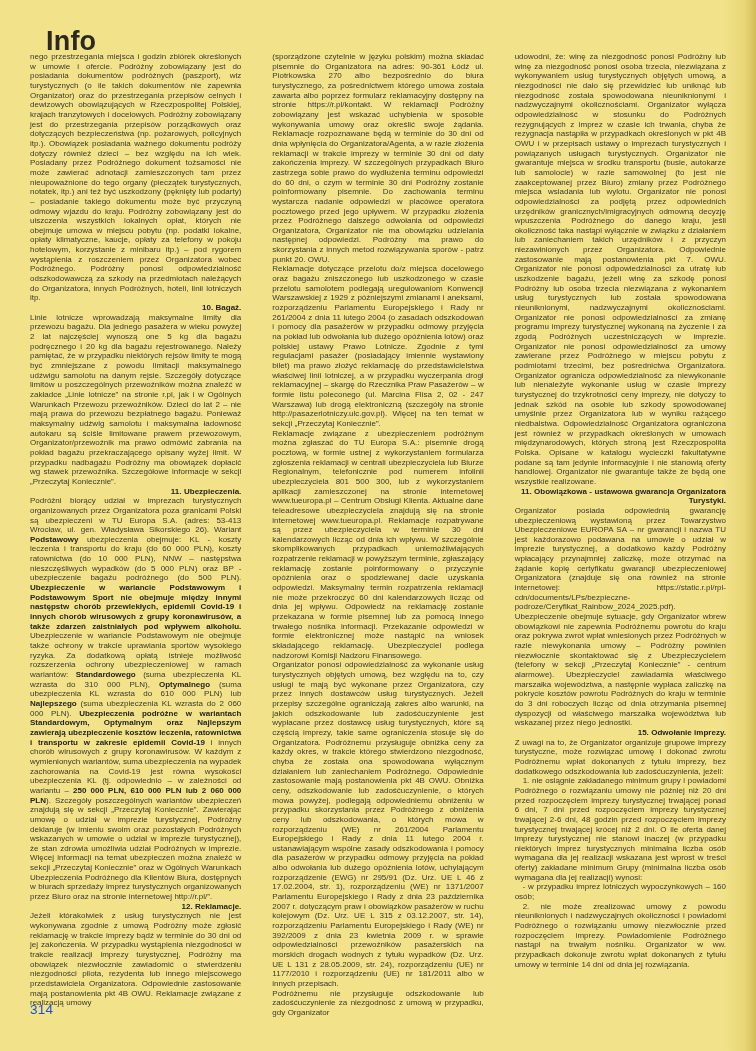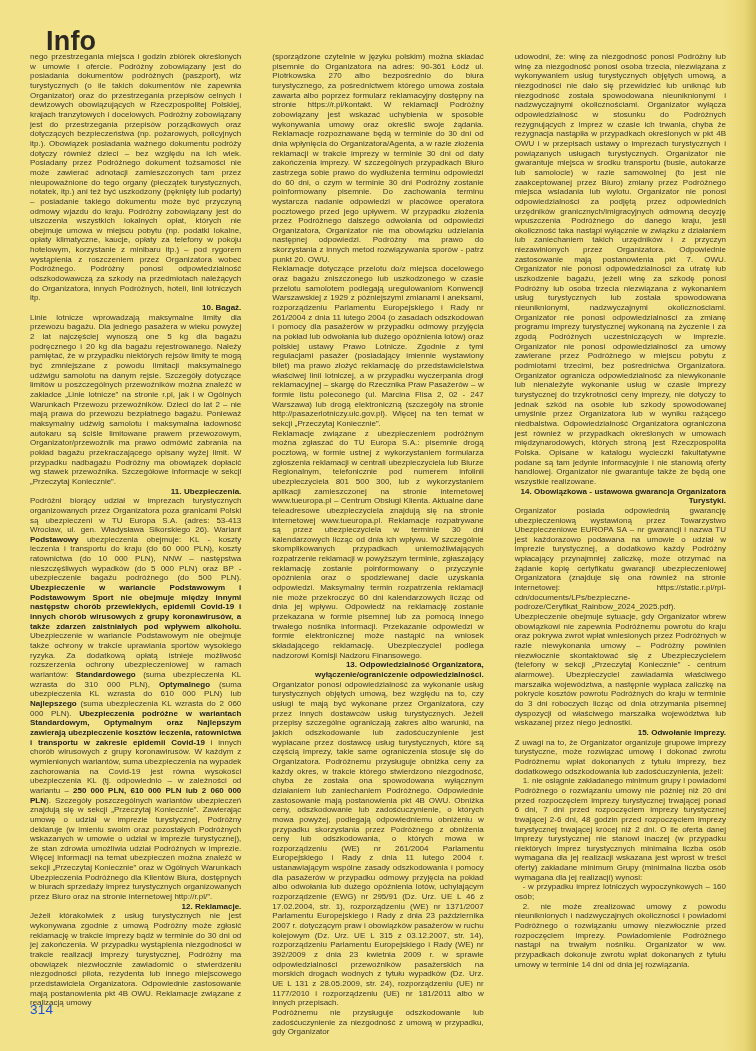--- a/index.html
+++ b/index.html
@@ -48,27 +48,26 @@
       <p class="body"><span>Linie lotnicze wprowadzają maksymalne limity dla przewozu bagażu. Dla jednego pasażera w wieku powyżej 2 lat najczęściej wynoszą one 5 kg dla bagażu podręcznego i 20 kg dla bagażu rejestrowanego. Należy pamiętać, że w przypadku niektórych rejsów limity te mogą być zmniejszane z powodu limitacji maksymalnego udźwigu samolotu na danym rejsie. Szczegóły dotyczące limitów u poszczególnych przewoźników można znaleźć w zakładce „Linie lotnicze” na stronie r.pl, jak i w Ogólnych Warunkach Przewozu przewoźników. Dzieci do lat 2 – nie mają prawa do przewozu bezpłatnego bagażu. Ponieważ maksymalny udźwig samolotu i maksymalna ładowność autokaru są ściśle limitowane prawem przewozowym, Organizator/przewoźnik ma prawo odmówić zabrania na pokład bagażu przekraczającego opisany wyżej limit. W przypadku nadbagażu Podróżny ma obowiązek dopłacić wg stawek przewoźnika. Szczegółowe informacje w sekcji „Przeczytaj Koniecznie”.</span></p>
       <p class="h"><span class="b">11. Ubezpieczenia.</span></p>
       <p class="body"><span>Podróżni biorący udział w imprezach turystycznych organizowanych przez Organizatora poza granicami Polski są ubezpieczeni w TU Europa S.A. (adres: 53-413 Wrocław, ul. gen. Władysława Sikorskiego 26). Wariant </span><span class="b">Podstawowy</span><span> ubezpieczenia obejmuje: KL - koszty leczenia i transportu do kraju (do 60 000 PLN), koszty ratownictwa (do 10 000 PLN), NNW – następstwa nieszczęśliwych wypadków (do 5 000 PLN) oraz BP - ubezpieczenie bagażu podróżnego (do 500 PLN). </span><span class="b">Ubezpieczenie w wariancie Podstawowym i Podstawowym Sport nie obejmuje między innymi następstw chorób przewlekłych, epidemii Covid-19 i innych chorób wirusowych z grupy koronawirusów, a także zdarzeń zaistniałych pod wpływem alkoholu.</span><span> Ubezpieczenie w wariancie Podstawowym nie obejmuje także ochrony w trakcie uprawiania sportów wysokiego ryzyka. Za dodatkową opłatą istnieje możliwość rozszerzenia ochrony ubezpieczeniowej w ramach wariantów: </span><span class="b">Standardowego</span><span> (suma ubezpieczenia KL wzrasta do 310 000 PLN), </span><span class="b">Optymalnego</span><span> (suma ubezpieczenia KL wzrasta do 610 000 PLN) lub </span><span class="b">Najlepszego</span><span> (suma ubezpieczenia KL wzrasta do 2 060 000 PLN). </span><span class="b">Ubezpieczenia podróżne w wariantach Standardowym, Optymalnym oraz Najlepszym zawierają ubezpieczenie kosztów leczenia, ratownictwa i transportu w zakresie epidemii Covid-19</span><span> i innych chorób wirusowych z grupy koronawirusów. W każdym z wymienionych wariantów, suma ubezpieczenia na wypadek zachorowania na Covid-19 jest równa wysokości ubezpieczenia KL (tj. odpowiednio – w zależności od wariantu – </span><span class="b">250 000 PLN, 610 000 PLN lub 2 060 000 PLN</span><span>). Szczegóły poszczególnych wariantów ubezpieczeń znajdują się w sekcji „Przeczytaj Koniecznie”. Zawierając umowę o udział w imprezie turystycznej, Podróżny deklaruje (w imieniu swoim oraz pozostałych Podróżnych wskazanych w umowie o udział w imprezie turystycznej), że stan zdrowia umożliwia udział Podróżnych w imprezie. Więcej informacji na temat ubezpieczeń można znaleźć w sekcji „Przeczytaj Koniecznie” oraz w Ogólnych Warunkach Ubezpieczenia Podróżnego dla Klientów Biura, dostępnych w biurach sprzedaży imprez turystycznych organizowanych przez Biuro oraz na stronie internetowej http://r.pl/”.</span></p>
       <p class="h"><span class="b">12. Reklamacje.</span></p>
       <p class="body"><span>Jeżeli którakolwiek z usług turystycznych nie jest wykonywana zgodnie z umową Podróżny może zgłosić reklamację w trakcie imprezy bądź w terminie do 30 dni od jej zakończenia. W przypadku wystąpienia niezgodności w trakcie realizacji imprezy turystycznej, Podróżny ma obowiązek niezwłocznie zawiadomić o stwierdzeniu niezgodności pilota, rezydenta lub innego miejscowego przedstawiciela Organizatora. Odpowiednie zastosowanie mają postanowienia pkt 4B OWU. Reklamacje związane z realizacją umowy</span></p>
     </div>
     <div class="col">
       <p class="body"><span>(sporządzone czytelnie w języku polskim) można składać pisemnie do Organizatora na adres: 90-361 Łódź ul. Piotrkowska 270 albo bezpośrednio do biura turystycznego, za pośrednictwem którego umowa została zawarta albo poprzez formularz reklamacyjny dostępny na stronie https://r.pl/kontakt. W reklamacji Podróżny zobowiązany jest wskazać uchybienia w sposobie wykonywania umowy oraz określić swoje żądania. Reklamacje rozpoznawane będą w terminie do 30 dni od dnia wpłynięcia do Organizatora/Agenta, a w razie złożenia reklamacji w trakcie imprezy w terminie 30 dni od daty zakończenia imprezy. W szczególnych przypadkach Biuro zastrzega sobie prawo do wydłużenia terminu odpowiedzi do 60 dni, o czym w terminie 30 dni Podróżny zostanie poinformowany pisemnie. Do zachowania terminu wystarcza nadanie odpowiedzi w placówce operatora pocztowego przed jego upływem. W przypadku złożenia przez Podróżnego dalszego odwołania od odpowiedzi Organizatora, Organizator nie ma obowiązku udzielania następnej odpowiedzi. Podróżny ma prawo do skorzystania z innych metod rozwiązywania sporów - patrz punkt 20. OWU.</span></p>
       <p class="body"><span>Reklamacje dotyczące przelotu do/z miejsca docelowego oraz bagażu zniszczonego lub uszkodzonego w czasie przelotu samolotem podlegają uregulowaniom Konwencji Warszawskiej z 1929 z późniejszymi zmianami i aneksami, rozporządzeniu Parlamentu Europejskiego i Rady nr 261/2004 z dnia 11 lutego 2004 (o zasadach odszkodowań i pomocy dla pasażerów w przypadku odmowy przyjęcia na pokład lub odwołania lub dużego opóźnienia lotów) oraz polskiej ustawy Prawo Lotnicze. Zgodnie z tymi regulacjami pasażer (posiadający imiennie wystawiony bilet) ma prawo złożyć reklamację do przedstawicielstwa właściwej linii lotniczej, a w przypadku wyczerpania drogi reklamacyjnej – skargę do Rzecznika Praw Pasażerów – w formie listu poleconego (ul. Marcina Flisa 2, 02 - 247 Warszawa) lub drogą elektroniczną (szczegóły na stronie http://pasazerlotniczy.ulc.gov.pl). Więcej na ten temat w sekcji „Przeczytaj Koniecznie”.</span></p>
       <p class="body"><span>Reklamacje związane z ubezpieczeniem podróżnym można zgłaszać do TU Europa S.A.: pisemnie drogą pocztową, w formie ustnej z wykorzystaniem formularza zgłoszenia reklamacji w centrali ubezpieczyciela lub Biurze Regionalnym, telefonicznie pod numerem infolinii ubezpieczyciela 801 500 300, lub z wykorzystaniem aplikacji zamieszczonej na stronie internetowej www.tueuropa.pl – Centrum Obsługi Klienta. Aktualne dane teleadresowe ubezpieczyciela znajdują się na stronie internetowej www.tueuropa.pl. Reklamacje rozpatrywane są przez ubezpieczyciela w terminie 30 dni kalendarzowych licząc od dnia ich wpływu. W szczególnie skomplikowanych przypadkach uniemożliwiających rozpatrzenie reklamacji w powyższym terminie, zgłaszający reklamację zostanie poinformowany o przyczynie opóźnienia oraz o spodziewanej dacie uzyskania odpowiedzi. Maksymalny termin rozpatrzenia reklamacji nie może przekroczyć 60 dni kalendarzowych licząc od dnia jej wpływu. Odpowiedź na reklamację zostanie przekazana w formie pisemnej lub za pomocą innego trwałego nośnika informacji. Przekazanie odpowiedzi w formie elektronicznej może nastąpić na wniosek składającego reklamację. Ubezpieczyciel podlega nadzorowi Komisji Nadzoru Finansowego.</span></p>
-      <p class="h"><span class="b">13. Odpowiedzialność Organizatora, wyłączenie/ograniczenie odpowiedzialności.</span></p>
       <p class="body"><span>Organizator ponosi odpowiedzialność za wykonanie usług turystycznych objętych umową, bez względu na to, czy usługi te mają być wykonane przez Organizatora, czy przez innych dostawców usług turystycznych. Jeżeli przepisy szczególne ograniczają zakres albo warunki, na jakich odszkodowanie lub zadośćuczynienie jest wypłacane przez dostawcę usług turystycznych, które są częścią imprezy, takie same ograniczenia stosuje się do Organizatora. Podróżnemu przysługuje obniżka ceny za każdy okres, w trakcie którego stwierdzono niezgodność, chyba że została ona spowodowana wyłącznym działaniem lub zaniechaniem Podróżnego. Odpowiednie zastosowanie mają postanowienia pkt 4B OWU. Obniżka ceny, odszkodowanie lub zadośćuczynienie, o których mowa powyżej, podlegają odpowiedniemu obniżeniu w przypadku skorzystania przez Podróżnego z obniżenia ceny lub odszkodowania, o których mowa w rozporządzeniu (WE) nr 261/2004 Parlamentu Europejskiego i Rady z dnia 11 lutego 2004 r. ustanawiającym wspólne zasady odszkodowania i pomocy dla pasażerów w przypadku odmowy przyjęcia na pokład albo odwołania lub dużego opóźnienia lotów, uchylającym rozporządzenie (EWG) nr 295/91 (Dz. Urz. UE L 46 z 17.02.2004, str. 1), rozporządzeniu (WE) nr 1371/2007 Parlamentu Europejskiego i Rady z dnia 23 października 2007 r. dotyczącym praw i obowiązków pasażerów w ruchu kolejowym (Dz. Urz. UE L 315 z 03.12.2007, str. 14), rozporządzeniu Parlamentu Europejskiego i Rady (WE) nr 392/2009 z dnia 23 kwietnia 2009 r. w sprawie odpowiedzialności przewoźników pasażerskich na morskich drogach wodnych z tytułu wypadków (Dz. Urz. UE L 131 z 28.05.2009, str. 24), rozporządzeniu (UE) nr 1177/2010 i rozporządzeniu (UE) nr 181/2011 albo w innych przepisach.</span></p>
       <p class="body"><span>Podróżnemu nie przysługuje odszkodowanie lub zadośćuczynienie za niezgodność z umową w przypadku, gdy Organizator</span></p>
     </div>
     <div class="col">
       <p class="body"><span>udowodni, że: winę za niezgodność ponosi Podróżny lub winę za niezgodność ponosi osoba trzecia, niezwiązana z wykonywaniem usług turystycznych objętych umową, a niezgodności nie dało się przewidzieć lub uniknąć lub niezgodność została spowodowana nieuniknionymi i nadzwyczajnymi okolicznościami. Organizator wyłącza odpowiedzialność w stosunku do Podróżnych rezygnujących z imprez w czasie ich trwania, chyba że rezygnacja nastąpiła w przypadkach określonych w pkt 4B OWU i w przepisach ustawy o imprezach turystycznych i powiązanych usługach turystycznych. Organizator nie gwarantuje miejsca w środku transportu (busie, autokarze lub samolocie) w razie samowolnej (to jest nie zaakceptowanej przez Biuro) zmiany przez Podróżnego miejsca wsiadania lub wylotu. Organizator nie ponosi odpowiedzialności za podjętą przez odpowiednich urzędników granicznych/imigracyjnych odmowną decyzję wpuszczenia Podróżnego do danego kraju, jeśli okoliczność taka nastąpi wyłącznie w związku z działaniem lub zaniechaniem takich urzędników i z przyczyn niezawinionych przez Organizatora. Odpowiednie zastosowanie mają postanowienia pkt 7. OWU. Organizator nie ponosi odpowiedzialności za utratę lub uszkodzenie bagażu, jeżeli winę za szkodę ponosi Podróżny lub osoba trzecia niezwiązana z wykonaniem usług turystycznych lub została spowodowana nieuniknionymi, nadzwyczajnymi okolicznościami. Organizator nie ponosi odpowiedzialności za zmianę programu imprezy turystycznej wykonaną na życzenie i za zgodą Podróżnych uczestniczących w imprezie. Organizator nie ponosi odpowiedzialności za umowy zawierane przez Podróżnego w miejscu pobytu z podmiotami trzecimi, bez pośrednictwa Organizatora. Organizator ogranicza odpowiedzialność za niewykonanie lub nienależyte wykonanie usług w czasie imprezy turystycznej do trzykrotności ceny imprezy, nie dotyczy to jednak szkód na osobie lub szkody spowodowanej umyślnie przez Organizatora lub w wyniku rażącego niedbalstwa. Odpowiedzialność Organizatora ograniczona jest również w przypadkach określonych w umowach międzynarodowych, których stroną jest Rzeczpospolita Polska. Opisane w katalogu wycieczki fakultatywne podane są tam jedynie informacyjnie i nie stanowią oferty handlowej. Organizator nie gwarantuje także że będą one wszystkie realizowane.</span></p>
-      <p class="h"><span class="b">14. Obowiązkowa - ustawowa gwarancja Organizatora Turystyki.</span></p>
+      <p class="h"><span class="b">11. Obowiązkowa - ustawowa gwarancja Organizatora Turystyki.</span></p>
       <p class="body"><span>Organizator posiada odpowiednią gwarancję ubezpieczeniową wystawioną przez Towarzystwo Ubezpieczeniowe EUROPA SA – nr gwarancji i nazwa TU jest każdorazowo podawana na umowie o udział w imprezie turystycznej, a dodatkowo każdy Podróżny wpłacający przynajmniej zaliczkę, może otrzymać na żądanie kopię certyfikatu gwarancji ubezpieczeniowej Organizatora (znajduje się ona również na stronie internetowej: https://static.r.pl/rpl-cdn/documents/LPs/bezpieczne-podroze/Ceryfikat_Rainbow_2024_2025.pdf). Ubezpieczenie obejmuje sytuacje, gdy Organizator wbrew obowiązkowi nie zapewnia Podróżnemu powrotu do kraju oraz pokrywa zwrot wpłat wniesionych przez Podróżnych w razie niewykonania umowy – Podróżny powinien niezwłocznie skontaktować się z Ubezpieczycielem (telefony w sekcji „Przeczytaj Koniecznie” - centrum alarmowe). Ubezpieczyciel zawiadamia właściwego marszałka województwa, a następnie wypłaca zaliczkę na pokrycie kosztów powrotu Podróżnych do kraju w terminie do 3 dni roboczych licząc od dnia otrzymania pisemnej dyspozycji od właściwego marszałka województwa lub wskazanej przez niego jednostki.</span></p>
       <p class="h"><span class="b">15. Odwołanie imprezy.</span></p>
       <p class="body"><span>Z uwagi na to, że Organizator organizuje grupowe imprezy turystyczne, może rozwiązać umowę i dokonać zwrotu Podróżnemu wpłat dokonanych z tytułu imprezy, bez dodatkowego odszkodowania lub zadośćuczynienia, jeżeli:</span></p>
       <p class="li"><span>1. nie osiągnie zakładanego minimum grupy i powiadomi Podróżnego o rozwiązaniu umowy nie później niż 20 dni przed rozpoczęciem imprezy turystycznej trwającej ponad 6 dni, 7 dni przed rozpoczęciem imprezy turystycznej trwającej 2-6 dni, 48 godzin przed rozpoczęciem imprezy turystycznej trwającej krócej niż 2 dni. O ile oferta danej imprezy turystycznej nie stanowi inaczej (w przypadku niektórych imprez turystycznych minimalna liczba osób wymagana dla jej realizacji wskazana jest wprost w treści oferty) zakładane minimum Grupy (minimalna liczba osób wymagana dla jej realizacji) wynosi:</span></p>
       <p class="li"><span>- w przypadku imprez lotniczych wypoczynkowych – 160 osób;</span></p>
       <p class="li"><span>2. nie może zrealizować umowy z powodu nieuniknionych i nadzwyczajnych okoliczności i powiadomi Podróżnego o rozwiązaniu umowy niezwłocznie przed rozpoczęciem imprezy. Powiadomienie Podróżnego nastąpi na trwałym nośniku. Organizator w ww. przypadkach dokonuje zwrotu wpłat dokonanych z tytułu umowy w terminie 14 dni od dnia jej rozwiązania.</span></p>
     </div>
   </div>
 
 <div class="page-number">314</div>

